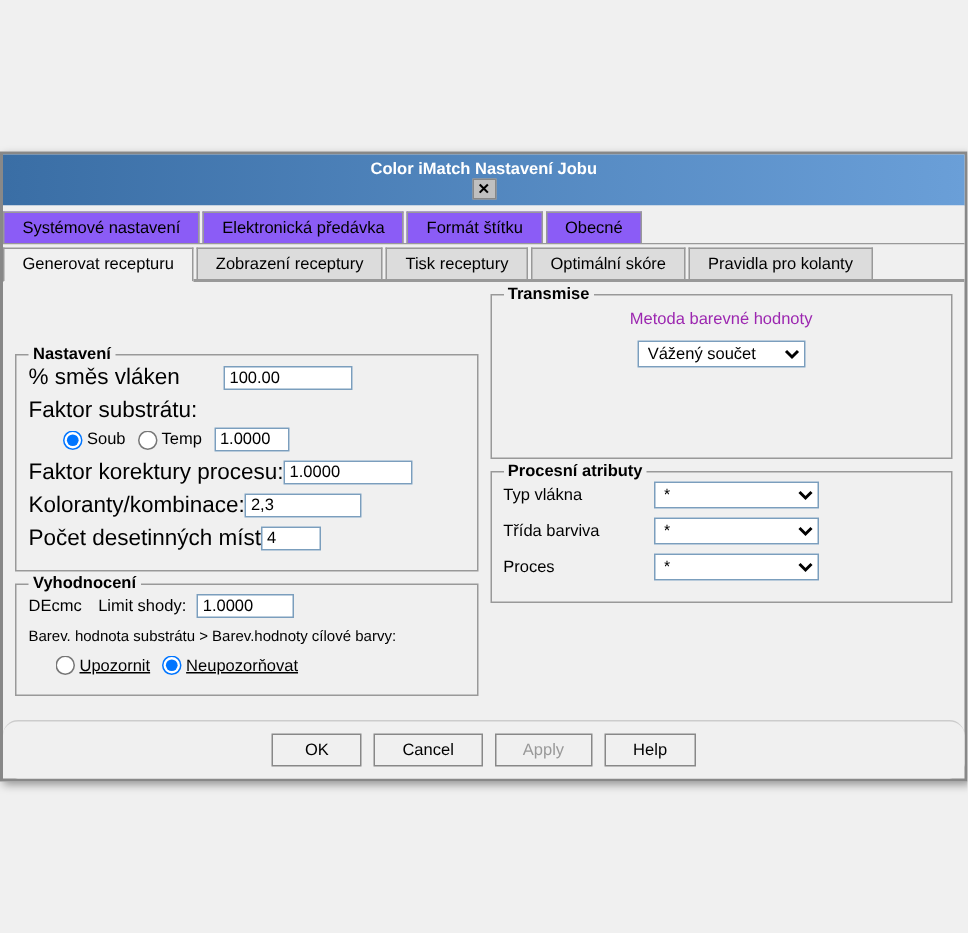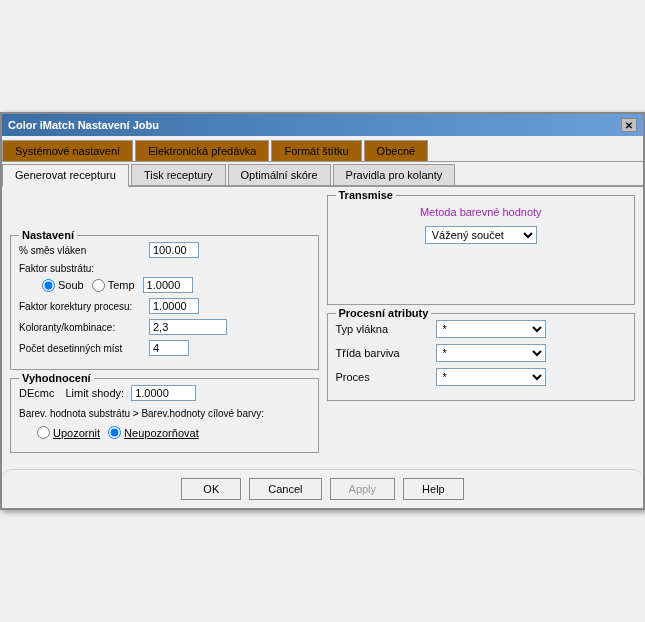--- a/index.html
+++ b/index.html
@@ -20,20 +20,21 @@
     }
     .title-bar {
       background: linear-gradient(to right, #3a6ea5, #6a9fd8);
       color: white;
       padding: 4px 6px;
       display: flex;
       justify-content: space-between;
       align-items: center;
       font-size: 11px;
       font-weight: bold;
+      flex-direction: column;
     }
     .title-bar-close {
       background: #c0c0c0;
       border: 1px solid #888;
       width: 16px;
       height: 14px;
       display: flex;
       align-items: center;
       justify-content: center;
       font-size: 10px;
@@ -43,21 +44,21 @@
     .tabs-row {
       display: flex;
       background: #f0f0f0;
       border-bottom: 1px solid #999;
       padding-top: 4px;
     }
     .tab {
       padding: 4px 12px;
       border: 1px solid #999;
       border-bottom: none;
-      background: #a16207;
+      background: #8b5cf6;
       cursor: pointer;
       margin-right: 2px;
       font-size: 11px;
       color: #000;
     }
     .tabs-row2 {
       display: flex;
       background: #f0f0f0;
       border-bottom: 2px solid #999;
       padding-top: 2px;
@@ -102,28 +103,28 @@
       font-size: 11px;
       font-weight: bold;
     }
     .form-row {
       display: flex;
       align-items: center;
       margin-bottom: 5px;
     }
     .form-label {
       min-width: 130px;
-      font-size: 10px;
+      font-size: 15px;
     }
     .form-input {
       border: 1px solid #7b9ebd;
       background: white;
       padding: 1px 3px;
       font-size: 11px;
-      width: 50px;
+      width: 86px;
     }
     .form-input-small {
       width: 50px;
     }
     .radio-group {
       display: flex;
       align-items: center;
       gap: 8px;
       margin-bottom: 5px;
     }
@@ -218,20 +219,21 @@
 
   <div class="tabs-row">
     <div class="tab">Systémové nastavení</div>
     <div class="tab">Elektronická předávka</div>
     <div class="tab">Formát štítku</div>
     <div class="tab">Obecné</div>
   </div>
 
   <div class="tabs-row2">
     <div class="tab2 active">Generovat recepturu</div>
+    <div class="tab2">Zobrazení receptury</div>
     <div class="tab2">Tisk receptury</div>
     <div class="tab2">Optimální skóre</div>
     <div class="tab2">Pravidla pro kolanty</div>
   </div>
 
   <div class="content">
     <div class="two-columns">
 
       <div class="left-col">
 

